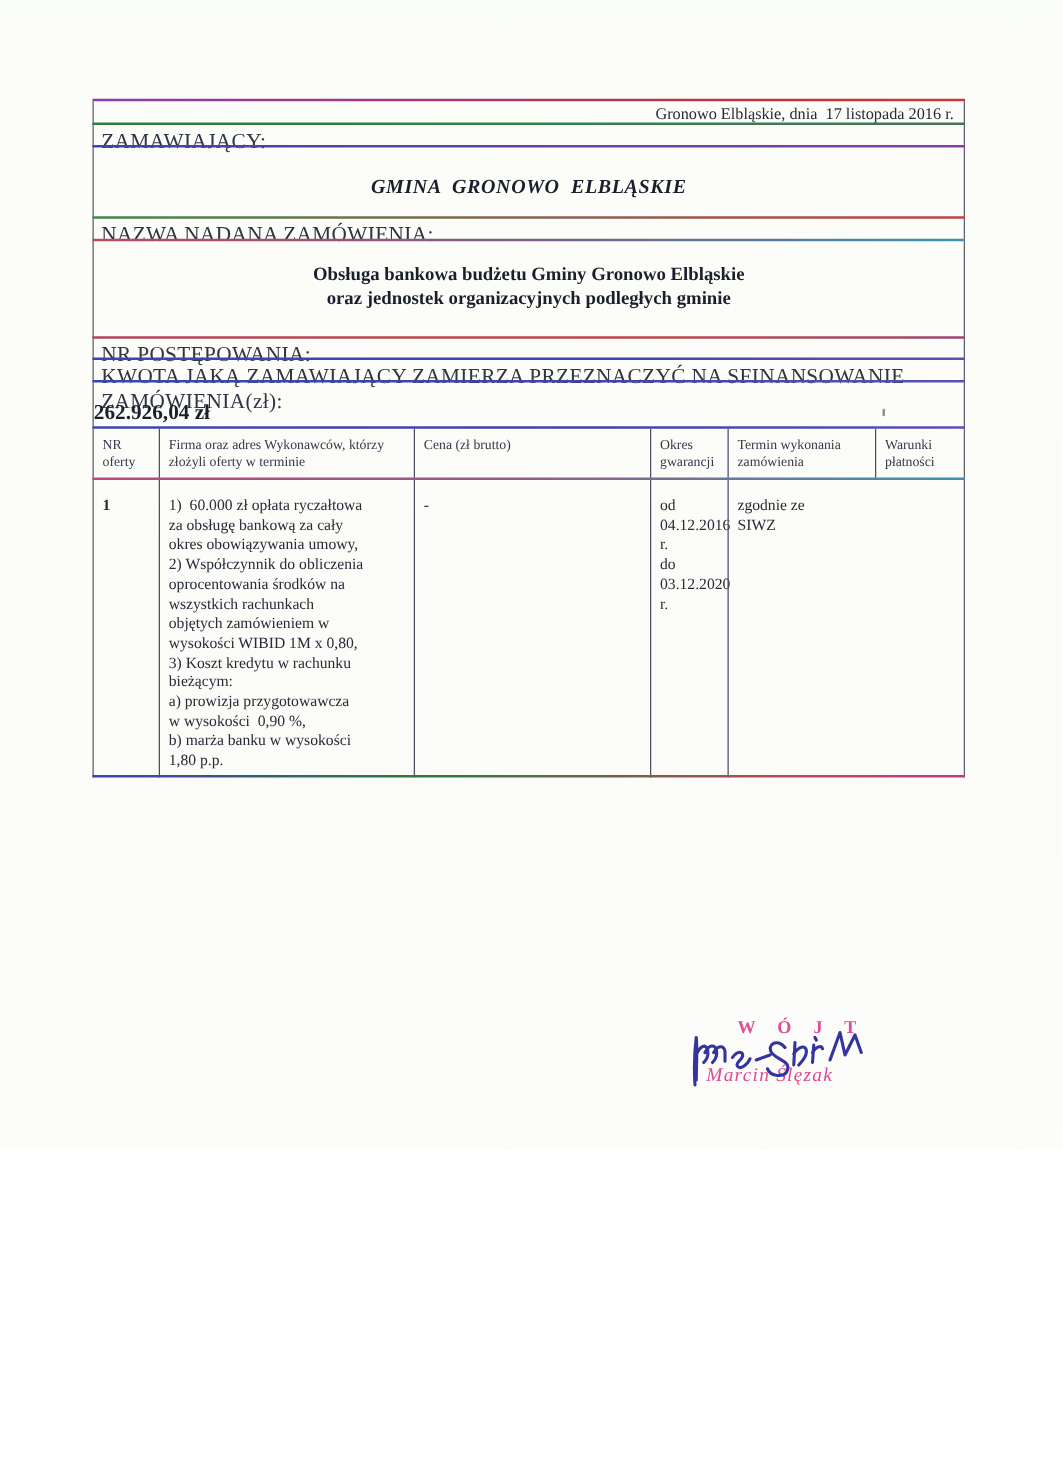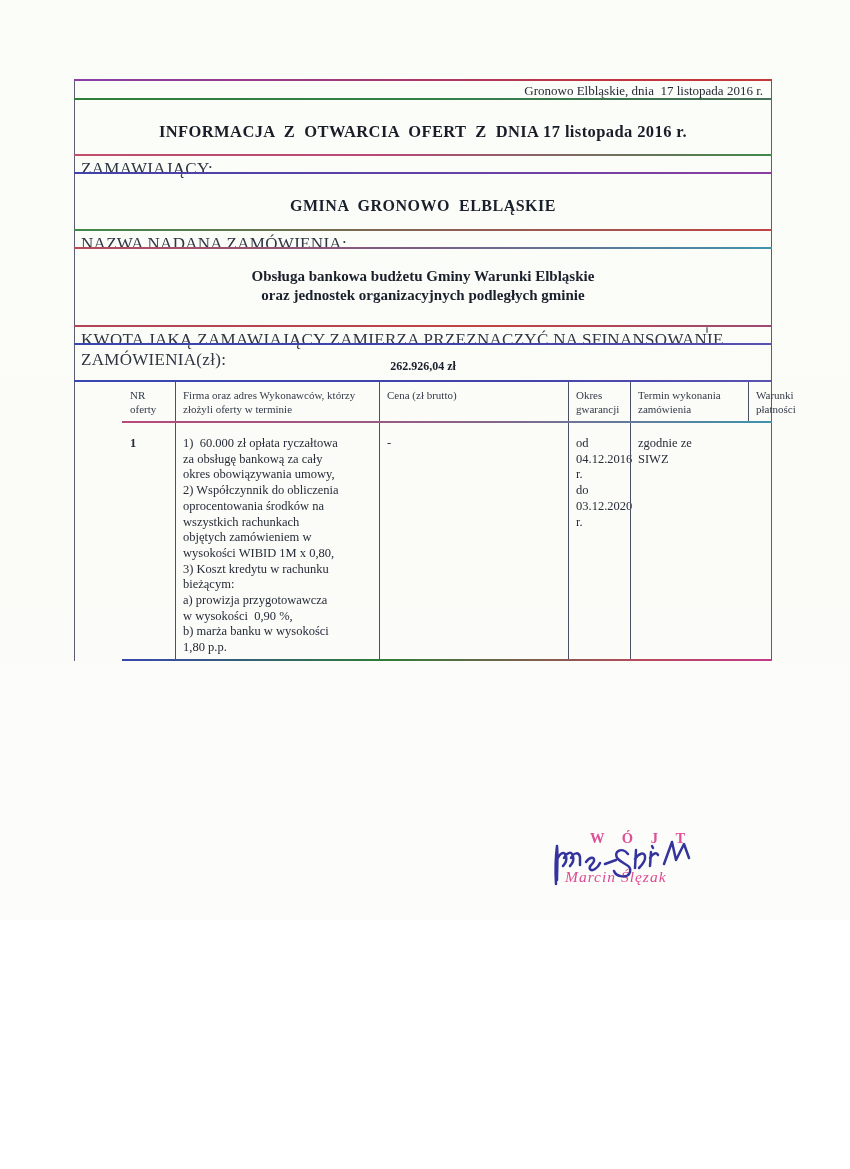--- a/index.html
+++ b/index.html
@@ -44,41 +44,41 @@
 
   .r-date{height:19px;font-size:13px;text-align:right;padding:2px 8px 0 0;color:#262b38;}
   .r-title{height:56px;text-align:center;font-weight:bold;font-size:16.5px;
            letter-spacing:.4px;color:#191d28;padding-top:22px;}
   .lbl{font-size:17px;letter-spacing:.3px;color:#2f3542;
        padding:3px 0 0 6px;}
   .r-lbl18{height:18px;}
   .r-lbl17{height:17px;}
   .r-lbl21{height:21px;}
   .r-gmina{height:57px;text-align:center;font-weight:bold;font-size:16px;
-           letter-spacing:.5px;color:#1a1f2c;padding-top:23px;}
+           letter-spacing:.5px;color:#1a1f2c;padding-top:23px;font-style:italic;}
   .r-obsluga{height:78px;text-align:center;font-weight:bold;font-size:15px;
              line-height:19px;color:#1a1f2c;padding-top:18px;}
   .r-zrgo{height:37px;text-align:center;font-weight:bold;font-size:15.5px;
           color:#1a1f2c;padding-top:14px;}
-  .r-kwota{height:37px;text-align:center;font-weight:bold;font-size:12px;
+  .r-kwota{height:37px;font-weight:bold;font-size:17px;
            color:#1a1f2c;padding-top:14px;}
 
   .tbl-head,.tbl-body{
-    display:grid;grid-template-columns:52px 204px 189px 62px 118px 1fr;margin-left:48px;
+    display:grid;grid-template-columns:52px 204px 189px 62px 118px 1fr;
   }
   .tbl-head{height:41px;}
   .tbl-body{height:238px;}
   .cell{box-sizing:border-box;padding:6px 4px 0 7px;}
   .cell + .cell{border-left:1px solid #4c5064;}
   .tbl-head .cell{font-size:11px;line-height:13.5px;color:#333948;padding-top:7px;}
   .tbl-body .cell{font-size:12.5px;line-height:15.7px;color:#262b38;padding-top:13px;}
   .cell-nr{font-weight:bold;font-size:13.5px;}
 
   
-  .sig{position:absolute;left:552px;top:806px;width:175px;height:85px;margin-top:16px;}
+  .sig{position:absolute;left:552px;top:806px;width:175px;height:85px;}
   .sig-title{
     position:absolute;left:38px;top:8px;font-size:14.5px;font-weight:bold;
     letter-spacing:7px;color:#de4f97;
   }
   .sig-name{
     position:absolute;left:13px;top:46px;font-size:15.5px;font-style:italic;
     letter-spacing:1px;color:#dd4a92;
   }
   .sig-scribble{position:absolute;left:0px;top:18px;}
 
@@ -90,41 +90,41 @@
 <body>
 
 <div class="paper">
 
   <div class="doc">
 
     <div class="row r-date dv-green">
       <span class="pw">Gronowo Elbląskie, dnia  17 listopada 2016 r.</span>
     </div>
 
-    <div class="row r-title dv-pinkgreen">
-      <span class="pw">INFORMACJA  Z  OTWARCIA  OFERT  Z  DNIA 17 listopada 2016 r.</span>
-    </div>
 
     <div class="row lbl r-lbl18 dv-bluepurple">
       <span>ZAMAWIAJĄCY:</span>
     </div>
 
     <div class="row r-gmina dv-greenred">
       <span class="pw">GMINA  GRONOWO  ELBLĄSKIE</span>
     </div>
 
     <div class="row lbl r-lbl18 dv-redcyan">
       <span>NAZWA NADANA ZAMÓWIENIA:</span>
     </div>
 
     <div class="row r-obsluga dv-red">
-      <span class="pw">Obsługa bankowa budżetu Gminy Warunki Elbląskie
+      <span class="pw">Obsługa bankowa budżetu Gminy Gronowo Elbląskie
 oraz jednostek organizacyjnych podległych gminie</span>
     </div>
 
+    <div class="row lbl r-lbl17 dv-blue">
+      <span>NR POSTĘPOWANIA:</span>
+    </div>
 
 
     <div class="row lbl r-lbl18 dv-blue">
       <span>KWOTA JAKĄ ZAMAWIAJĄCY ZAMIERZA PRZEZNACZYĆ NA SFINANSOWANIE ZAMÓWIENIA(zł):</span>
     </div>
 
     <div class="row r-kwota dv-blue">
       <span>262.926,04 zł</span>
     </div>
 

